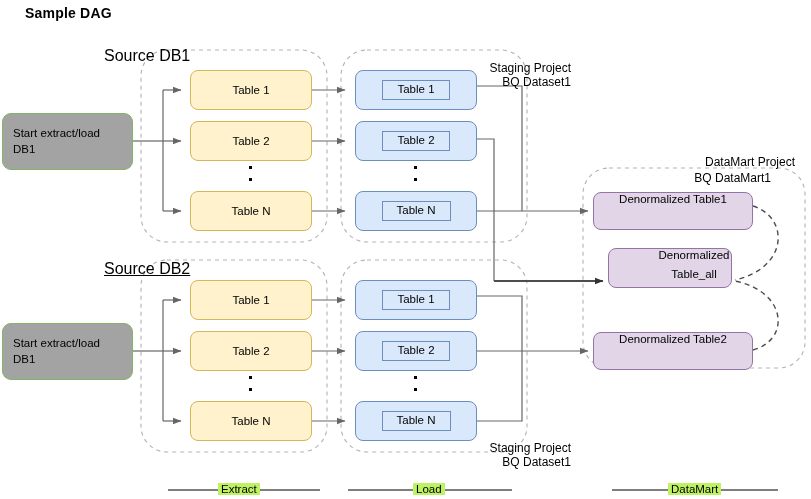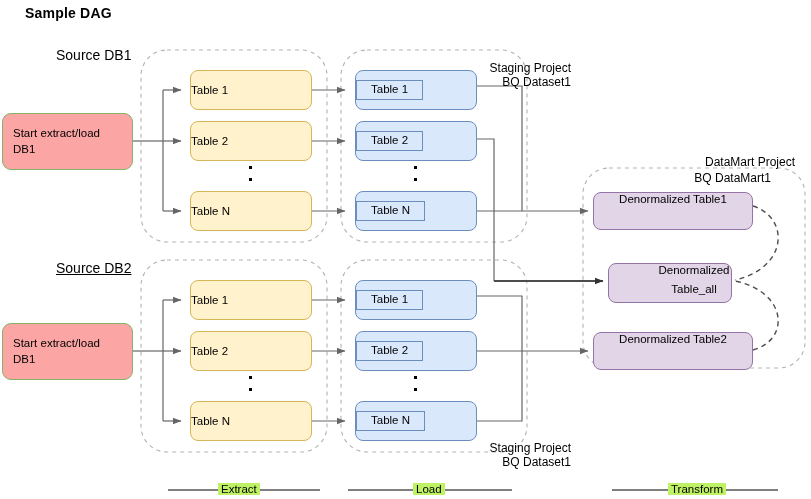--- a/index.html
+++ b/index.html
@@ -2,26 +2,26 @@
 <html><head>
 <meta charset="utf-8">
 <style>
   html,body{margin:0;padding:0;background:#ffffff;}
   body{width:811px;height:499px;position:relative;overflow:hidden;
        font-family:"Liberation Sans","DejaVu Sans",sans-serif;color:#000;}
   #canvas{position:absolute;left:0;top:0;width:649px;height:499px;}
   .lay{position:absolute;left:0;top:0;width:811px;height:499px;}
   .txt{position:absolute;white-space:pre;}
   #title{left:25px;top:5px;font-size:14px;font-weight:bold;letter-spacing:.2px;}
-  .grouplbl{font-size:14px;color:#000;}
+  .grouplbl{font-size:16px;color:#000;margin-left:48px;}
   .projlbl{font-size:12px;color:#000;text-align:right;}
   .phaselbl{font-size:11.5px;color:#000;background:#bef264;padding:0 3px;}
   .node{position:absolute;box-sizing:border-box;display:flex;align-items:center;
-        justify-content:flex-start;font-size:11.5px;border-radius:8px;}
-  .node.start{background:#fca5a5;border:1.3px solid #82b366;
+        justify-content:center;font-size:11.5px;border-radius:8px;}
+  .node.start{background:#a3a3a3;border:1.3px solid #82b366;
               justify-content:flex-start;padding-left:10px;border-radius:9px;}
   .node.extract{background:#ffe6cc;background:#fff2cc;border:1.3px solid #d6b656;}
   .node.load{background:#dae8fc;border:1.3px solid #6c8ebf;}
   .node.mart{background:#e1d5e7;border:1.3px solid #9673a6;flex-direction:column;
              justify-content:flex-start;gap:7px;}
   .innerbox{border:1.1px solid #6c8ebf;background:#dae8fc;padding:2px 14px;
             font-size:11.5px;border-radius:0;line-height:1.15;}
   .startline{display:block;line-height:1.35;}
   .dots{position:absolute;display:flex;flex-direction:column;align-items:center;
         gap:9px;}
@@ -190,26 +190,26 @@
   </div>
   <div class="dots" style="left:414px;top:376px;">
     <i></i>
       <i></i>
   </div>
 
   <div class="node mart" style="left:593px;top:192px;width:160px;height:38px;">
     <span>Denormalized Table1</span>
   </div>
 
-  <div class="node mart" style="left:608px;top:263px;width:124px;height:40px;padding-left:48px;">
+  <div class="node mart" style="left:608px;top:248px;width:124px;height:40px;padding-left:48px;">
     <span>Denormalized</span>
     <span>Table_all</span>
   </div>
 
   <div class="node mart" style="left:593px;top:332px;width:160px;height:38px;">
     <span>Denormalized Table2</span>
   </div>
 
   <div class="txt phaselbl" style="left:218px;top:483px;">Extract</div>
   <div class="txt phaselbl" style="left:413px;top:483px;">Load</div>
-  <div class="txt phaselbl" style="left:668px;top:483px;">Transform</div>
+  <div class="txt phaselbl" style="left:668px;top:483px;">DataMart</div>
 
 </div>
 
 </body></html>

